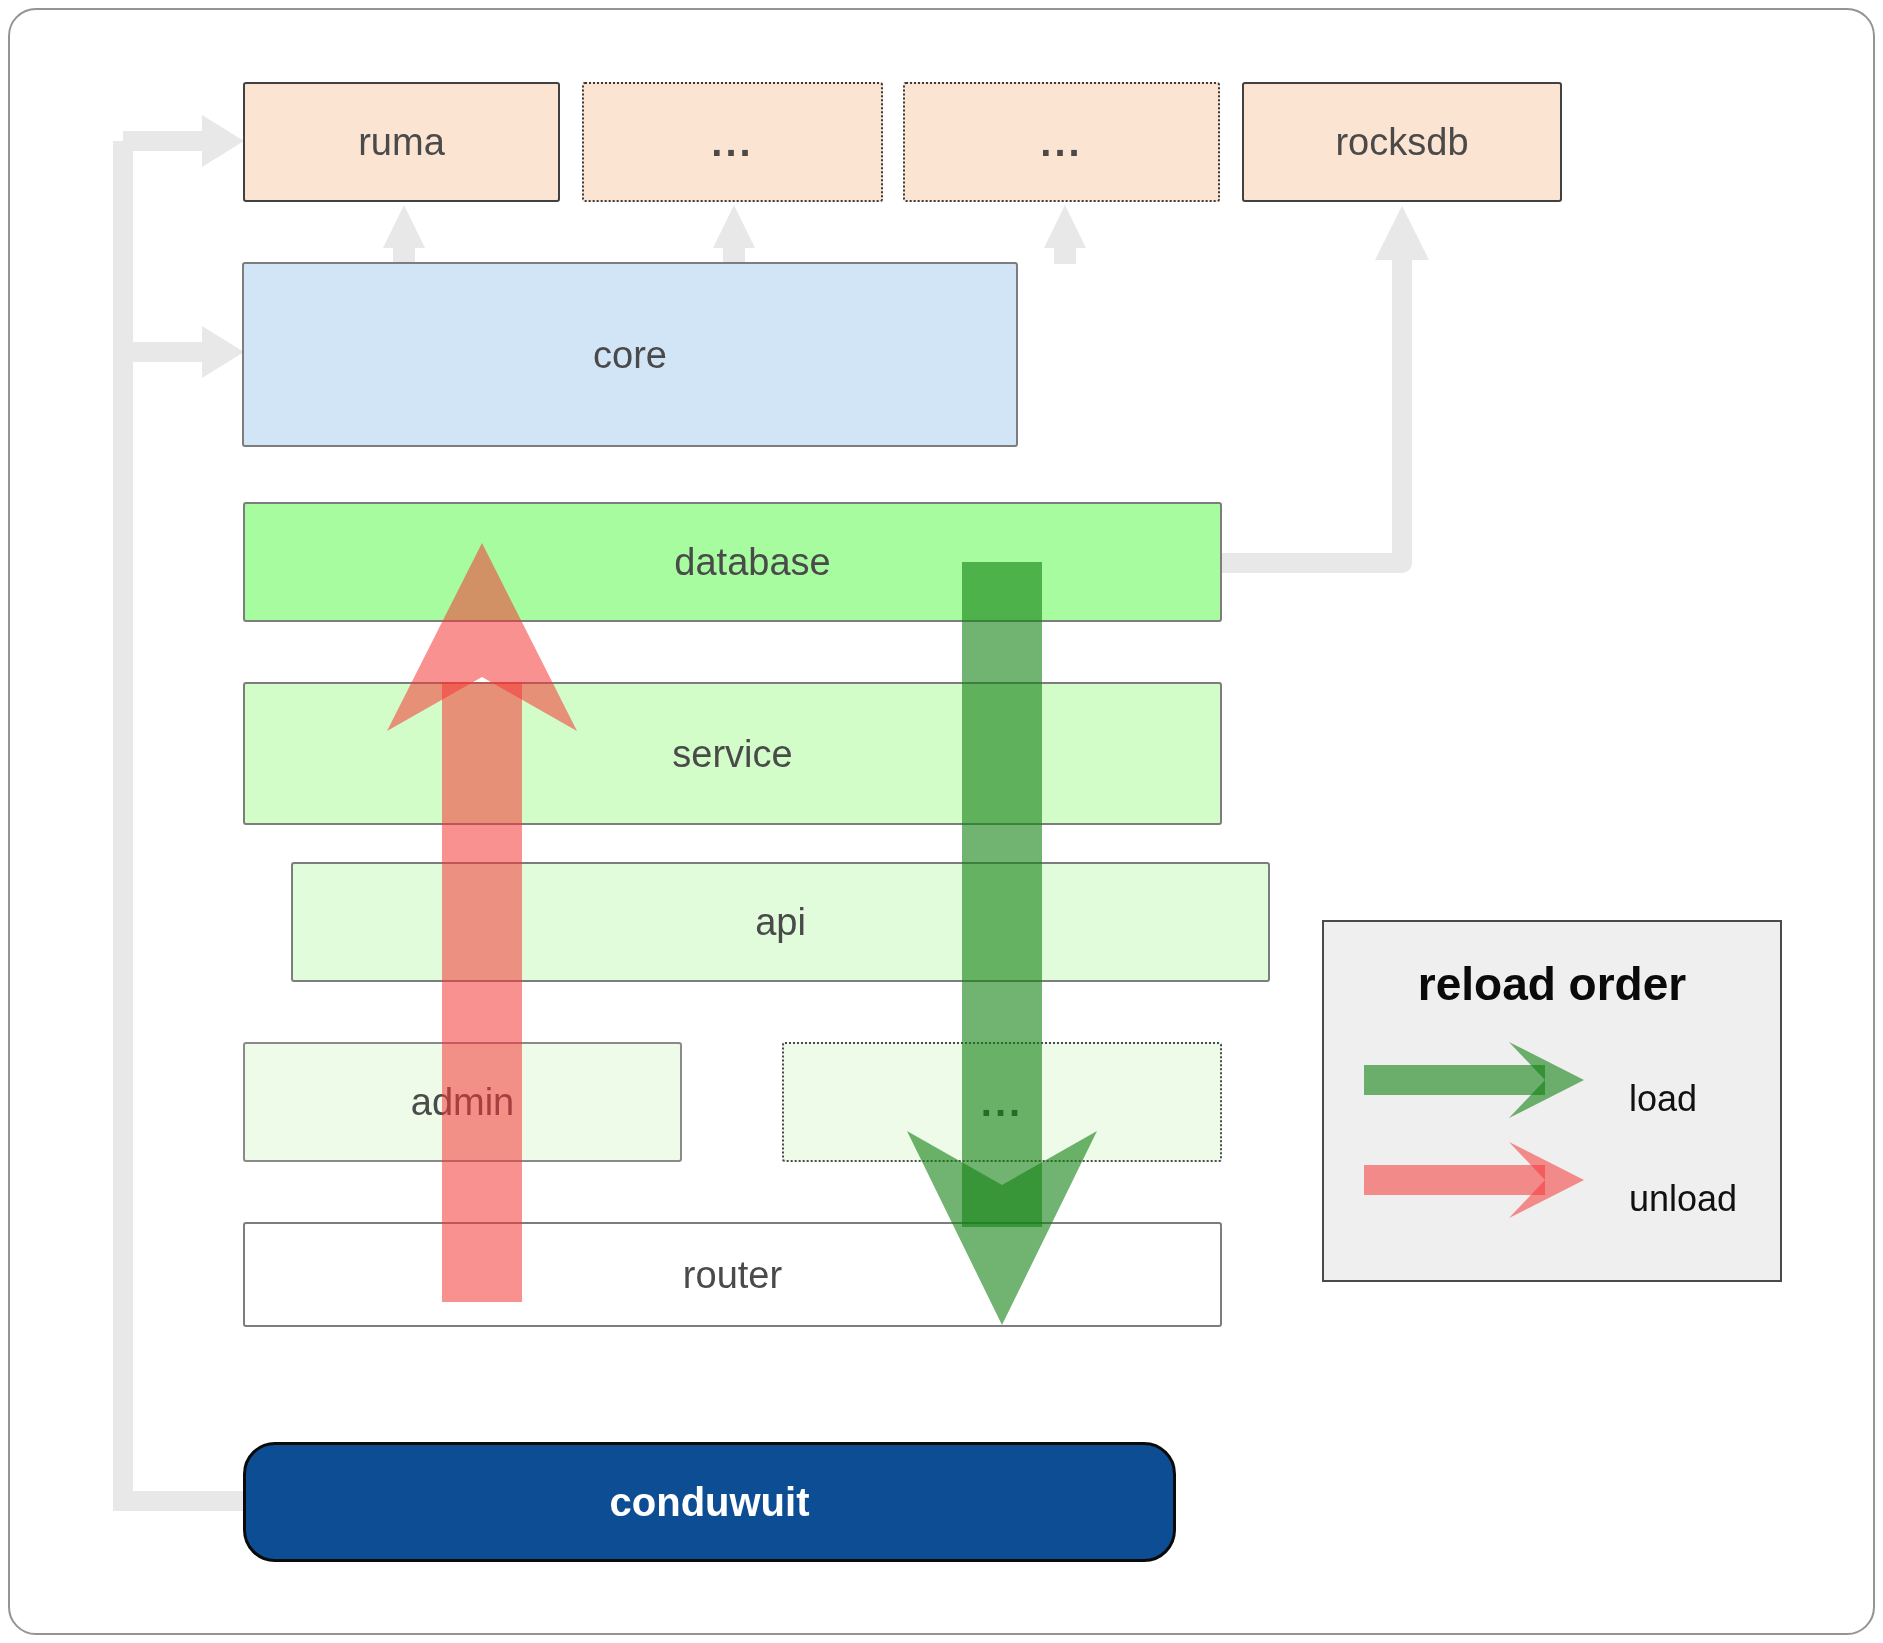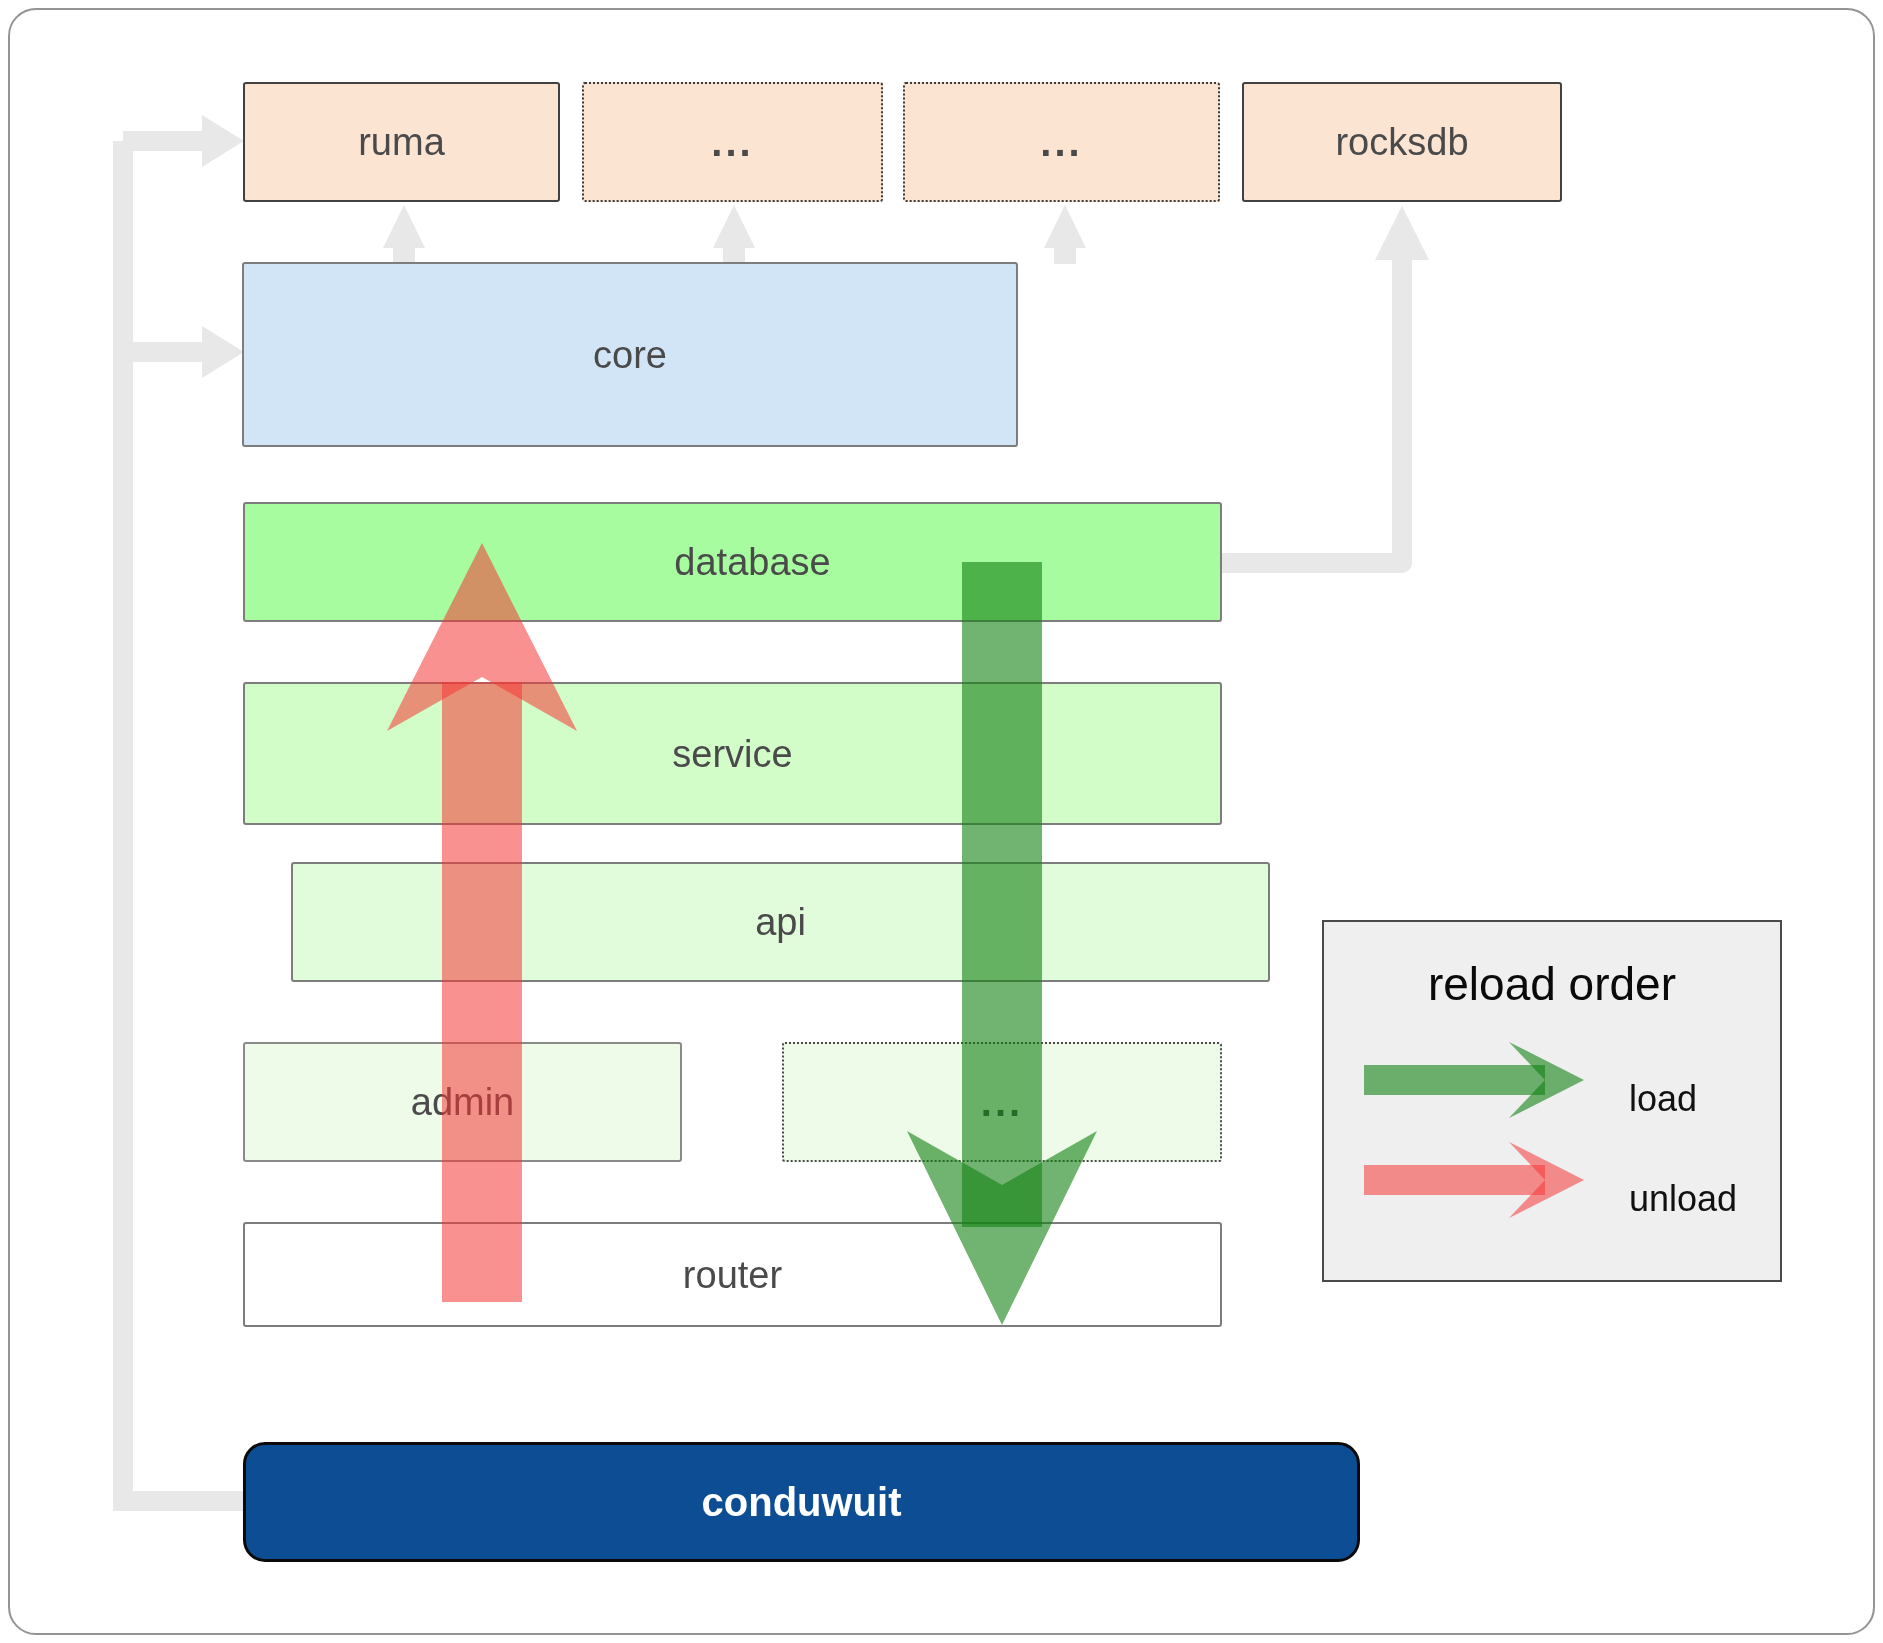--- a/index.html
+++ b/index.html
@@ -25,27 +25,27 @@
   .dots-top-1{left:582px;top:82px;width:301px;height:120px;background:var(--peach);border:2px dotted #3a3a3a;}
   .dots-top-2{left:903px;top:82px;width:317px;height:120px;background:var(--peach);border:2px dotted #3a3a3a;}
   .rocksdb  {left:1242px;top:82px;width:320px;height:120px;background:var(--peach);border:2.5px solid var(--border-dark);}
   .core     {left:242px;top:262px;width:776px;height:185px;background:var(--core-blue);border:2px solid var(--border-gray);}
   .database {left:243px;top:502px;width:979px;height:120px;background:var(--database-green);border:2px solid var(--border-gray);padding-left:40px;}
   .service  {left:243px;top:682px;width:979px;height:143px;background:var(--service-green);border:2px solid var(--border-gray);}
   .api      {left:243px;top:862px;width:979px;height:120px;background:var(--api-green);border:2px solid var(--border-gray);margin-left:48px;}
   .admin    {left:243px;top:1042px;width:439px;height:120px;background:var(--admin-green);border:2px solid #8a8a8a;}
   .dots-admin{left:782px;top:1042px;width:440px;height:120px;background:var(--admin-green);border:2px dotted #4a4a4a;}
   .router   {left:243px;top:1222px;width:979px;height:105px;background:var(--router-white);border:2px solid var(--border-gray);}
-  .conduwuit{left:243px;top:1442px;width:1117px;height:120px;background:var(--conduwuit-blue);
-             border:3px solid #0a0a0a;border-radius:22px;color:#ffffff;font-weight:600;font-size:40px;}
+  .conduwuit{left:243px;top:1442px;width:933px;height:120px;background:var(--conduwuit-blue);
+             border:3px solid #0a0a0a;border-radius:32px;color:#ffffff;font-weight:600;font-size:40px;}
   .dots{font-weight:700;letter-spacing:3px;font-size:40px;}
   .legend{position:absolute;left:1322px;top:920px;width:460px;height:362px;z-index:2;
           background:var(--legend-bg);border:2px solid #4a4a4a;box-sizing:border-box;}
   .legend-title{position:absolute;left:0;top:35px;width:100%;text-align:center;
-                font-size:46px;color:#0a0a0a;font-weight:400;}
+                font-size:46px;color:#0a0a0a;font-weight:700;}
   .legend-row{position:absolute;left:35px;display:flex;align-items:flex-end;}
   .legend-row.load-row{top:118px;}
   .legend-row.unload-row{top:218px;}
   .legend-row svg{display:block;}
   .legend-label{margin-left:40px;font-size:36px;color:#111111;}
   .fill-load{fill:var(--load-green);fill-opacity:0.6;}
   .fill-unload{fill:var(--unload-red);fill-opacity:0.55;}
   .conn-stroke{stroke:var(--connector-gray);fill:none;}
   .conn-fill{fill:var(--connector-gray);}
 </style>

